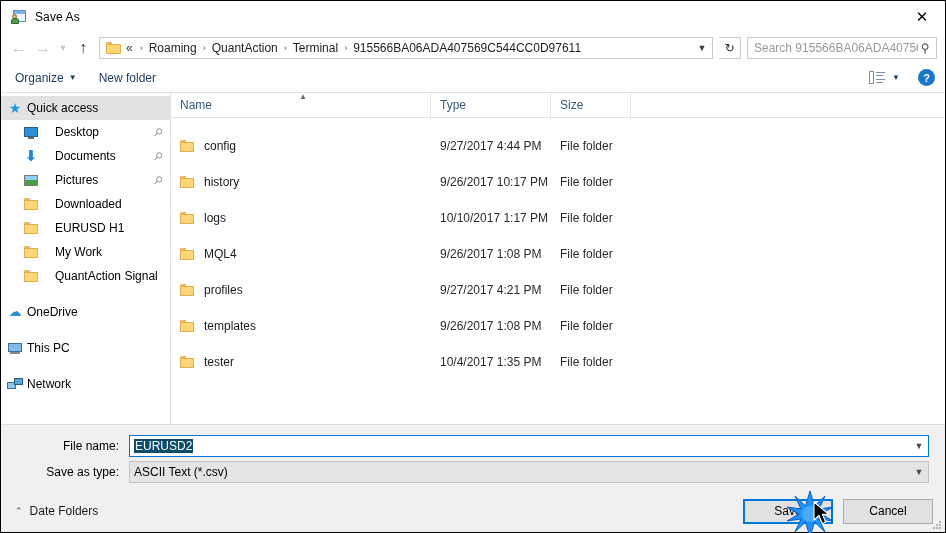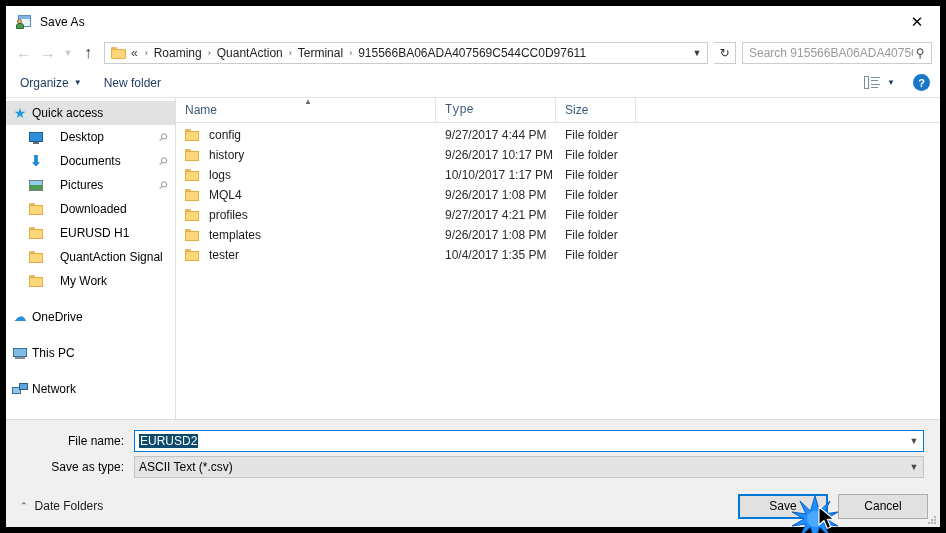--- a/index.html
+++ b/index.html
@@ -4,21 +4,21 @@
 <style>
   html,body{margin:0;padding:0;}
   body{
     width:946px;height:533px;overflow:hidden;
     font-family:"Liberation Sans","DejaVu Sans",sans-serif;
     font-size:12px;color:#000;background:#f0f0f0;
     -webkit-font-smoothing:antialiased;
   }
   .dialog{
     position:relative;width:946px;height:533px;
-    background:#ffffff;border:6px solid #000000;box-sizing:border-box;
+    background:#ffffff;border:1px solid #000000;box-sizing:border-box;
     display:flex;flex-direction:column;
   }
 
   
   .titlebar{
     height:32px;flex:0 0 32px;background:#ffffff;
     display:flex;align-items:center;position:relative;
   }
   .title-icon{
     width:16px;height:16px;margin-left:10px;margin-right:8px;position:relative;flex:0 0 16px;
@@ -172,28 +172,28 @@
     height:24px;flex:0 0 24px;display:flex;align-items:center;
     border-bottom:1px solid #e2e2e2;position:relative;background:#fff;
   }
   .col{
     font-size:12px;color:#3a5a78;height:24px;line-height:24px;
     padding-left:9px;box-sizing:border-box;border-right:1px solid #e5e5e5;
     white-space:nowrap;overflow:hidden;
   }
   .col.c-name{flex:0 0 260px;}
   .col.c-date{flex:0 0 120px;}
-  .col.c-type{flex:0 0 120px;font-family:Liberation Mono, monospace;}
+  .col.c-type{flex:0 0 120px;}
   .col.c-size{flex:0 0 80px;}
   .col.c-rest{flex:1 1 auto;border-right:none;}
   .sortcaret{
     position:absolute;left:128px;top:0px;font-size:8px;color:#6a6a6a;line-height:8px;
   }
   .rows{flex:1 1 auto;overflow:hidden;padding-top:2px;}
-  .row{height:20px;display:flex;font-size:12px;color:#1b1b1b;}
+  .row{height:20px;display:flex;font-size:12px;color:#1b1b1b;margin-top:16px;}
   .cell{height:20px;line-height:20px;box-sizing:border-box;white-space:nowrap;overflow:hidden;}
   .cell.c-name{flex:0 0 260px;padding-left:9px;display:flex;align-items:center;}
   .cell.c-date{flex:0 0 120px;padding-left:9px;color:#2b2b2b;}
   .cell.c-type{flex:0 0 120px;padding-left:9px;color:#2b2b2b;}
   .cell.c-size{flex:0 0 80px;padding-left:9px;}
   .rowfolder{
     width:16px;height:14px;position:relative;margin-right:8px;flex:0 0 16px;
   }
   .rowfolder .tab{position:absolute;left:0;top:1px;width:6px;height:3px;background:#e8b962;border-radius:1px 1px 0 0;}
   .rowfolder .body{position:absolute;left:0;top:3px;width:14px;height:10px;background:#fdd67a;border:1px solid #e3ae45;box-sizing:border-box;}
@@ -370,29 +370,29 @@
             <i class="body"></i>
           </span>
         <span class="nav-label">EURUSD H1</span>
       </div>
 
       <div class="nav-item indent">
         <span class="ico ic-folder">
             <i class="tab"></i>
             <i class="body"></i>
           </span>
-        <span class="nav-label">QuantAction Signal</span>
+        <span class="nav-label">My Work</span>
       </div>
 
       <div class="nav-item indent">
         <span class="ico ic-folder">
             <i class="tab"></i>
             <i class="body"></i>
           </span>
-        <span class="nav-label">My Work</span>
+        <span class="nav-label">QuantAction Signal</span>
       </div>
 
       <div class="nav-gap"></div>
 
       <div class="nav-item">
         <span class="ico">
             <span class="ic-cloud">☁</span>
           </span>
         <span class="nav-label">OneDrive</span>
       </div>

